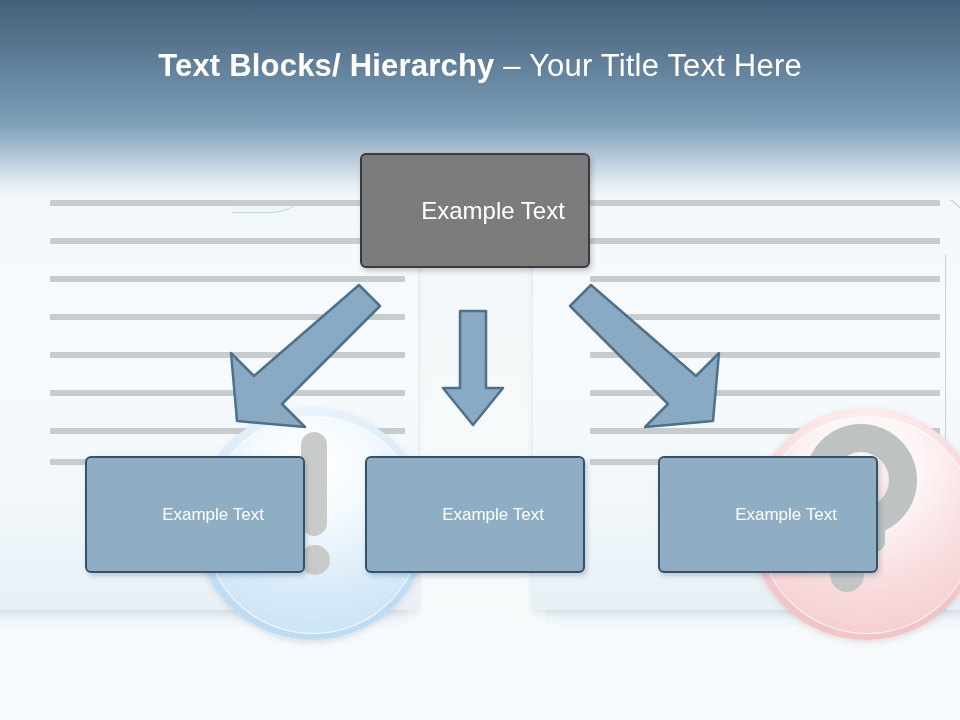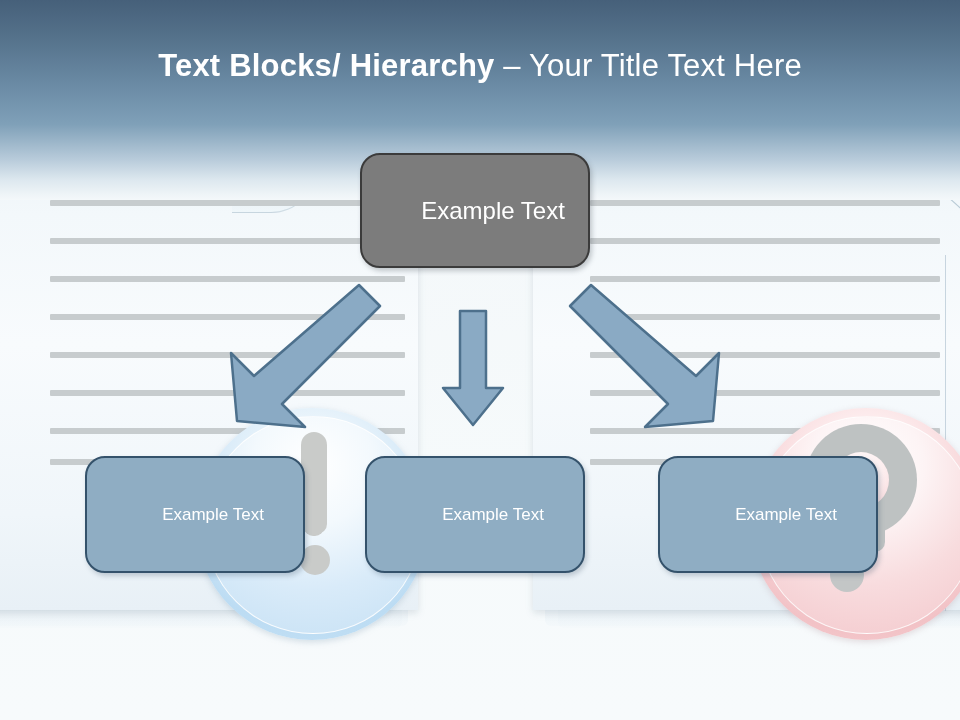--- a/index.html
+++ b/index.html
@@ -228,21 +228,21 @@
   .title .light  { font-weight: normal; }
 
   
   .node {
     position: absolute;
     box-sizing: border-box;
     display: flex;
     align-items: center;
     justify-content: center;
     color: #ffffff;
-    border-radius: 20px;
+    border-radius: 6px;
     padding-left: 36px;
   }
   .node-top {
     left: 360px; top: 153px;
     width: 230px; height: 115px;
     background: #7c7c7c;
     border: 2px solid #3b3b3b;
     font-size: 24px;
     box-shadow: 2px 3px 5px rgba(70,80,90,0.30);
   }

